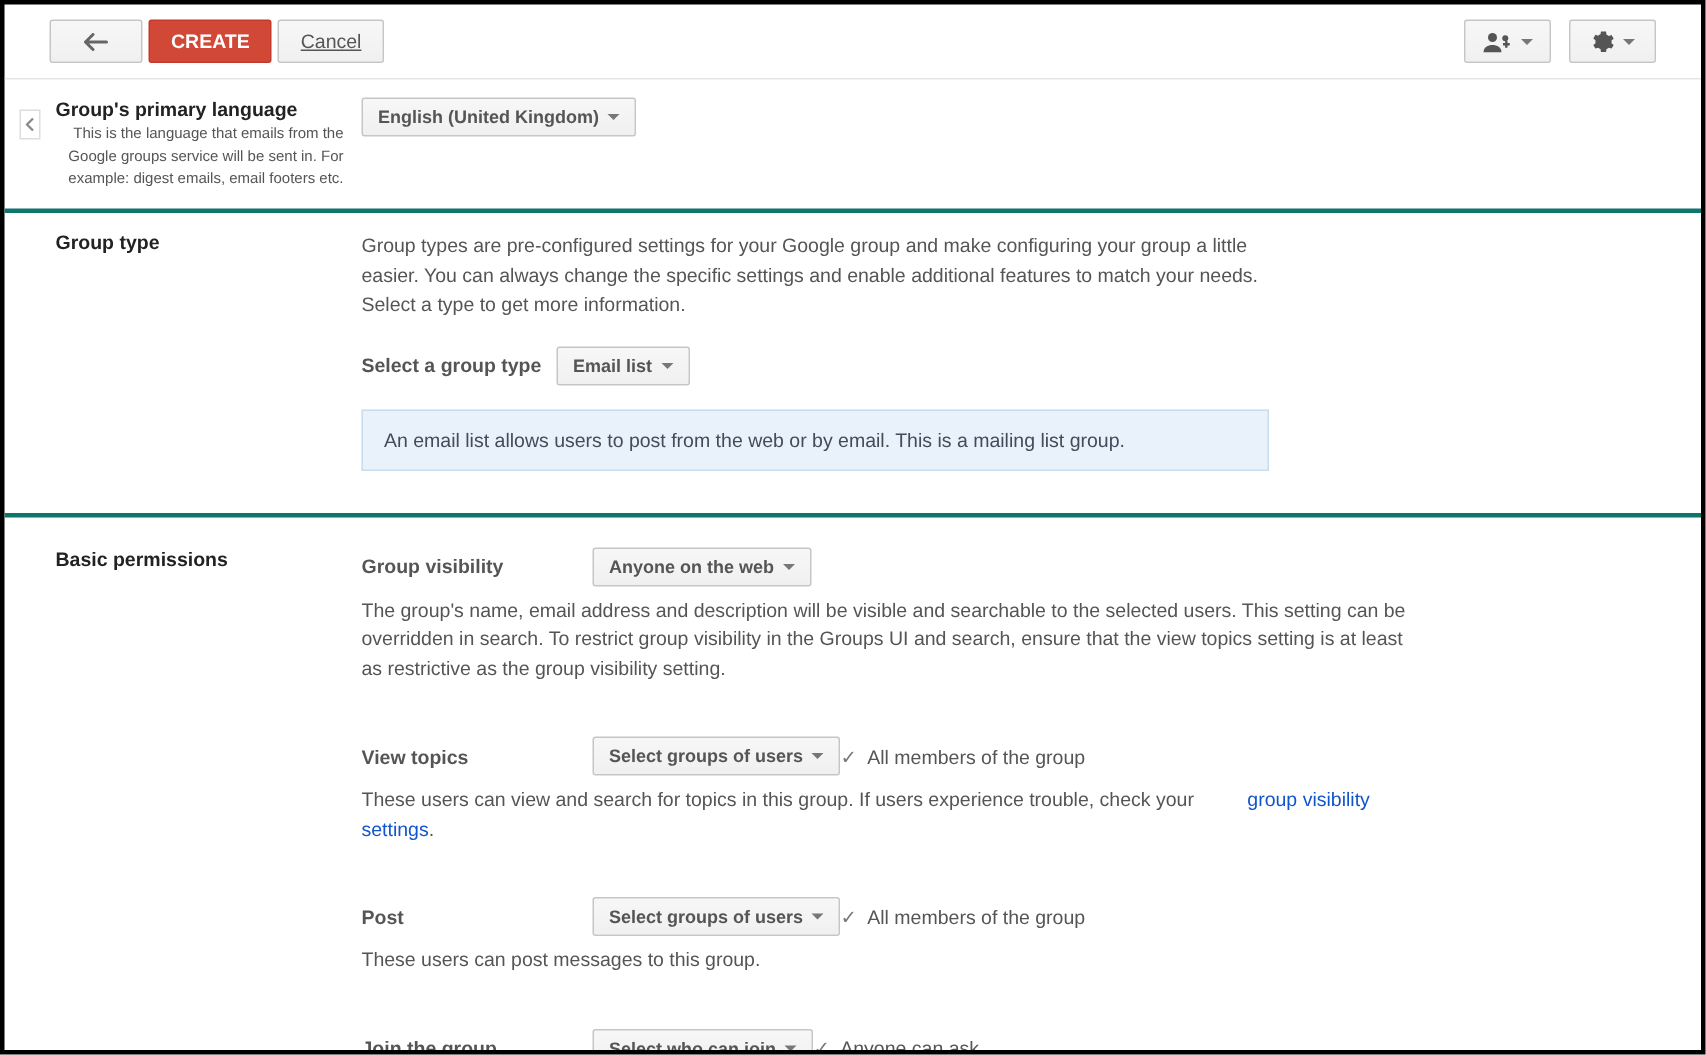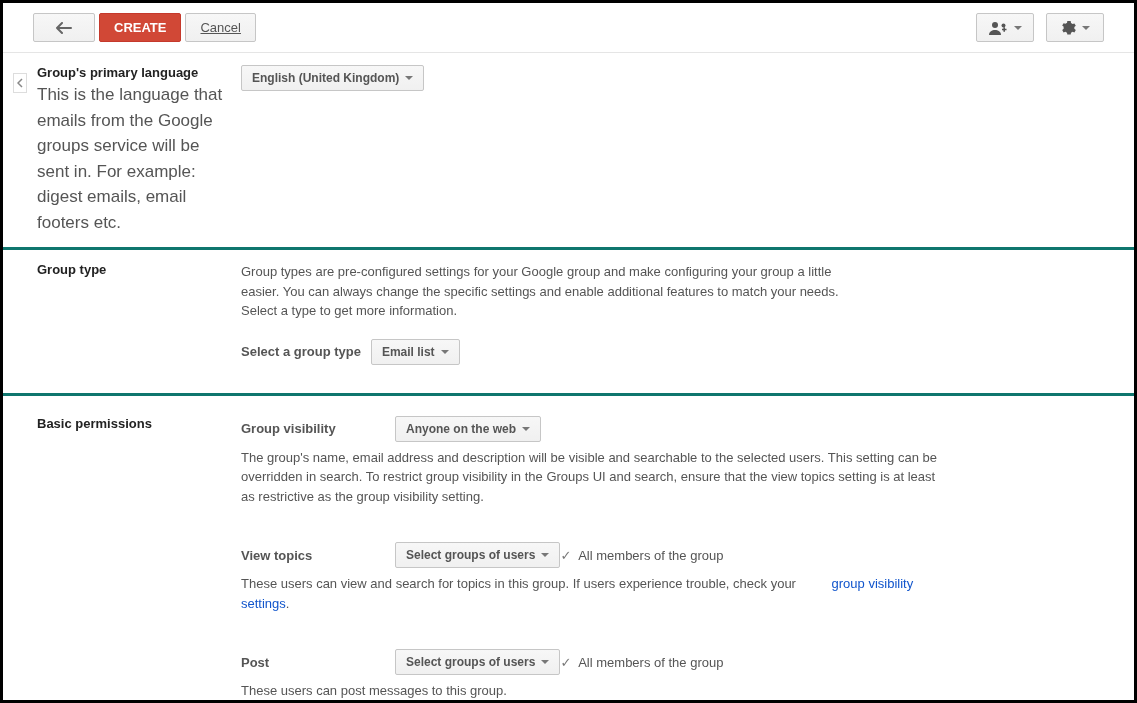--- a/index.html
+++ b/index.html
@@ -79,23 +79,24 @@
     padding-left: 34px;
     padding-right: 12px;
   }
   .left-col h3 {
     font-size: 13px;
     font-weight: bold;
     color: #222;
     margin-bottom: 2px;
   }
   .left-col .desc {
-    font-size: 17px;
+    font-size: 10px;
     color: #555;
     line-height: 1.5;
+    text-align: right;
   }
   .right-col {
     flex: 1;
     color: #555;
   }
   .dropdown {
     display: inline-flex;
     align-items: center;
     border: 1px solid #c6c6c6;
     background: linear-gradient(#f7f7f7,#f0f0f0);
@@ -215,20 +216,21 @@
     </div>
     <div class="right-col">
       <div class="help" style="margin-bottom:18px;">Group types are pre-configured settings for your Google group and make configuring your group a little easier. You can always change the specific settings and enable additional features to match your needs. Select a type to get more information.</div>
       <div style="display:flex;align-items:center;gap:10px;">
         <span class="row-label">Select a group type</span>
         <div class="dropdown">
           <span>Email list</span>
           <span class="caret"></span>
         </div>
       </div>
+      <div class="infobox">An email list allows users to post from the web or by email. This is a mailing list group.</div>
     </div>
   </div>
 
   <div class="section no-border" style="padding-top:20px;">
     <div class="left-col">
       <h3>Basic permissions</h3>
     </div>
     <div class="right-col">
 
       <div class="sub-row">

